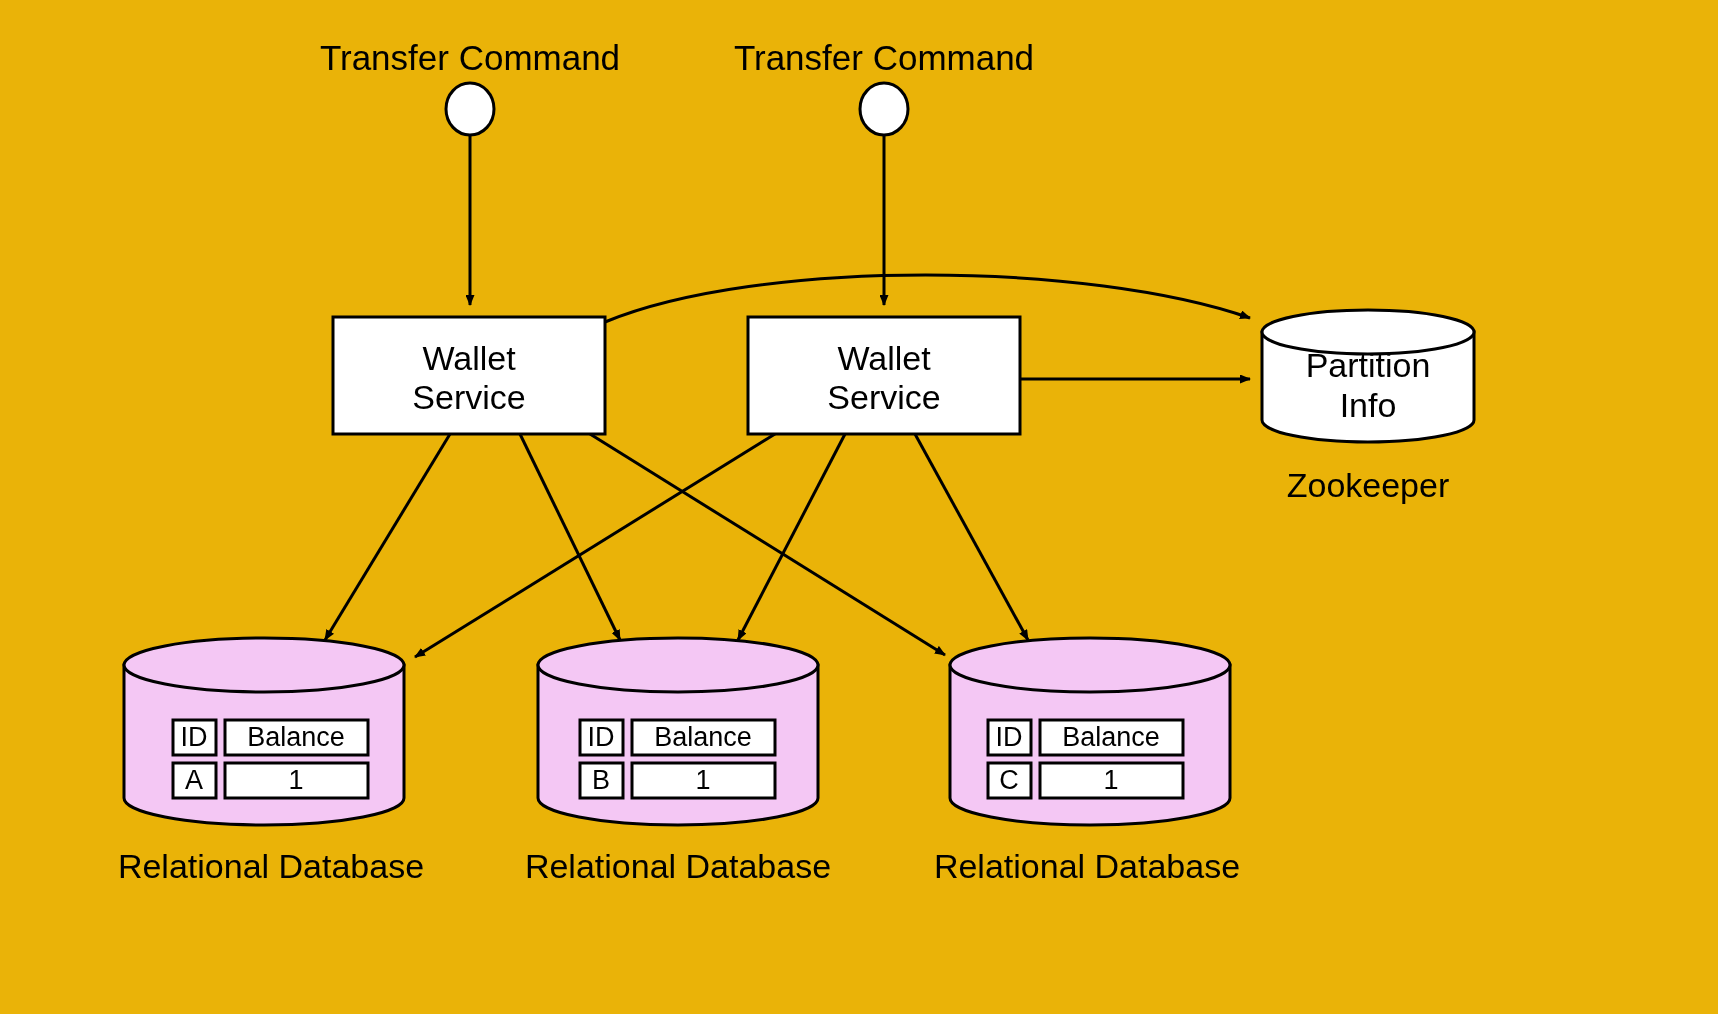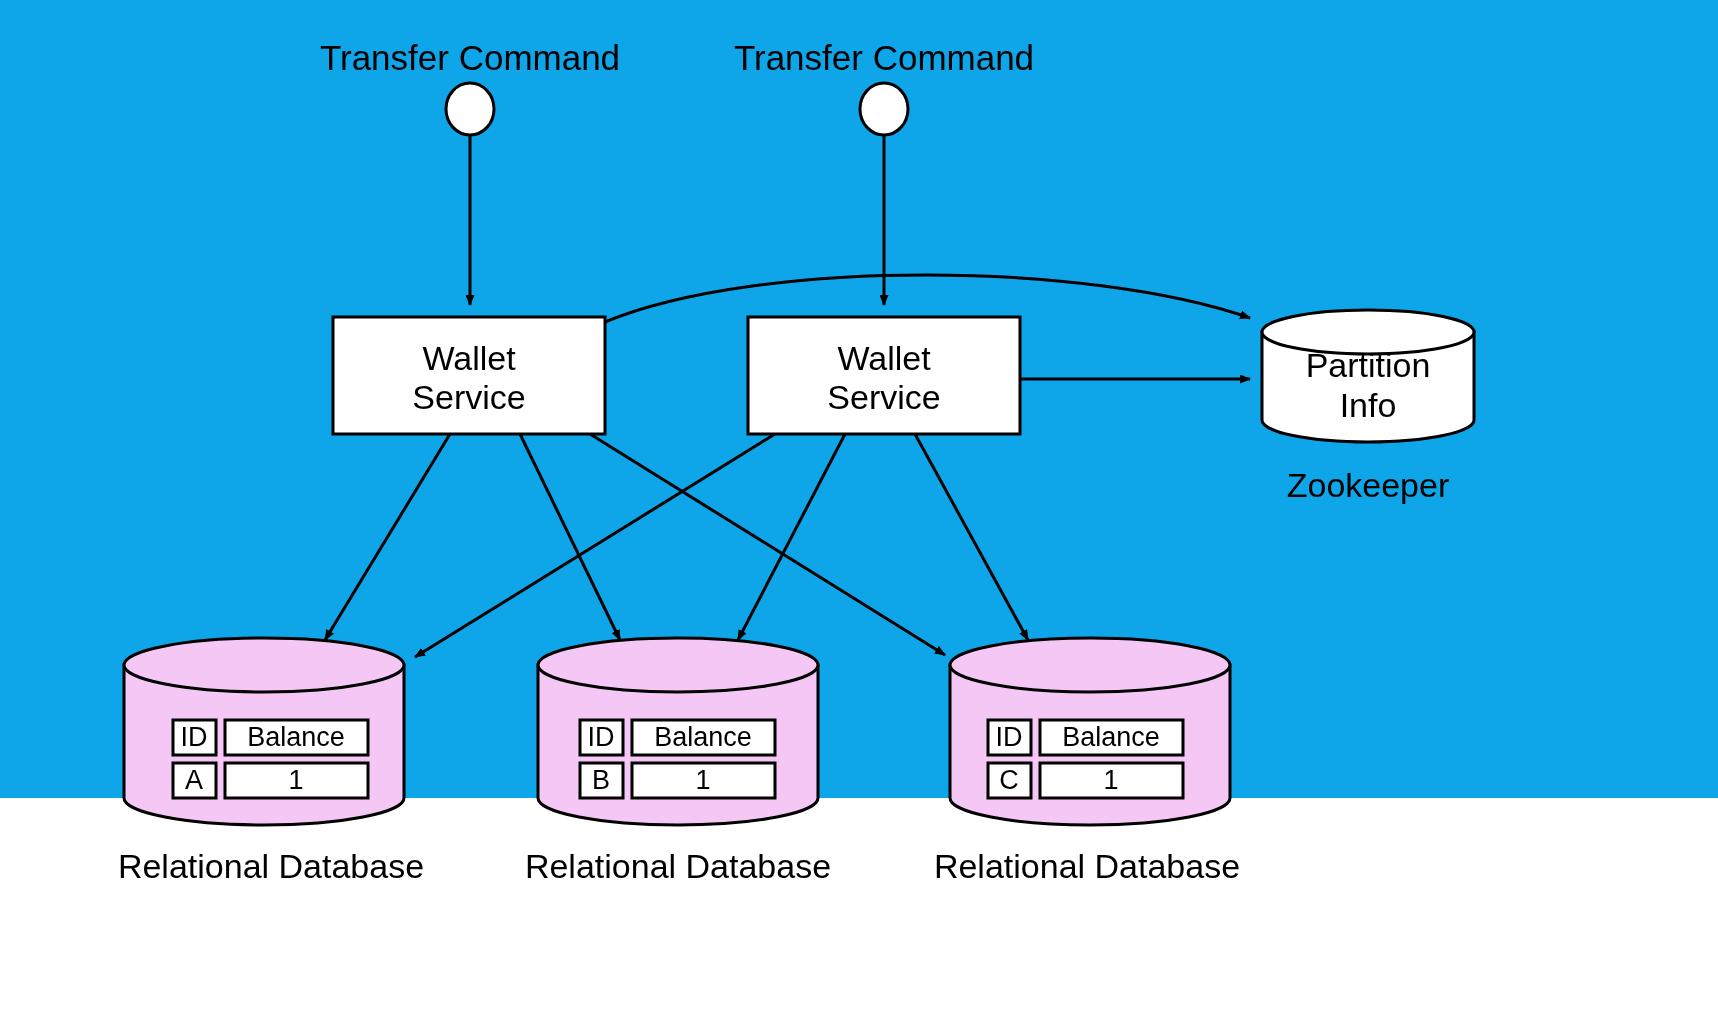--- a/index.html
+++ b/index.html
@@ -9,22 +9,22 @@
   }
   body {
     width: 1718px;
     height: 1014px;
     font-family: "Liberation Sans", sans-serif;
     overflow: hidden;
   }
   #diagram-root {
     position: relative;
     width: 1718px;
-    height: 798px;
-    background: #0ea5e9;
+    height: 1014px;
+    background: #eab308;
   }
   svg#diagram-svg {
     position: absolute;
     top: 0;
     left: 0;
     width: 1718px;
     height: 1014px;
   }
   .node-text {
     font-family: "Liberation Sans", sans-serif;

